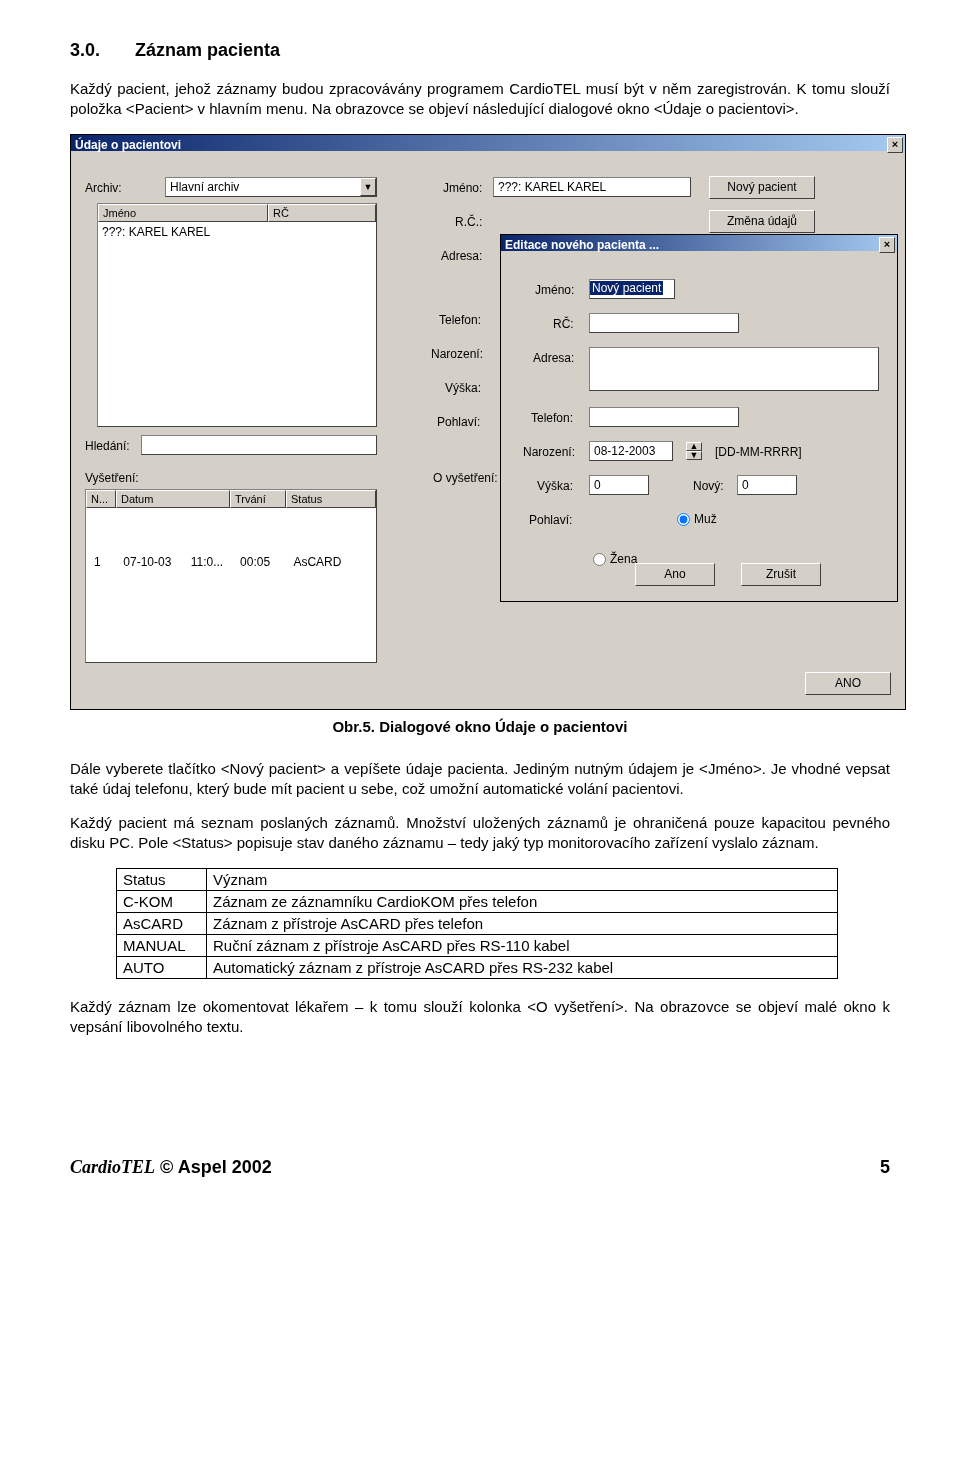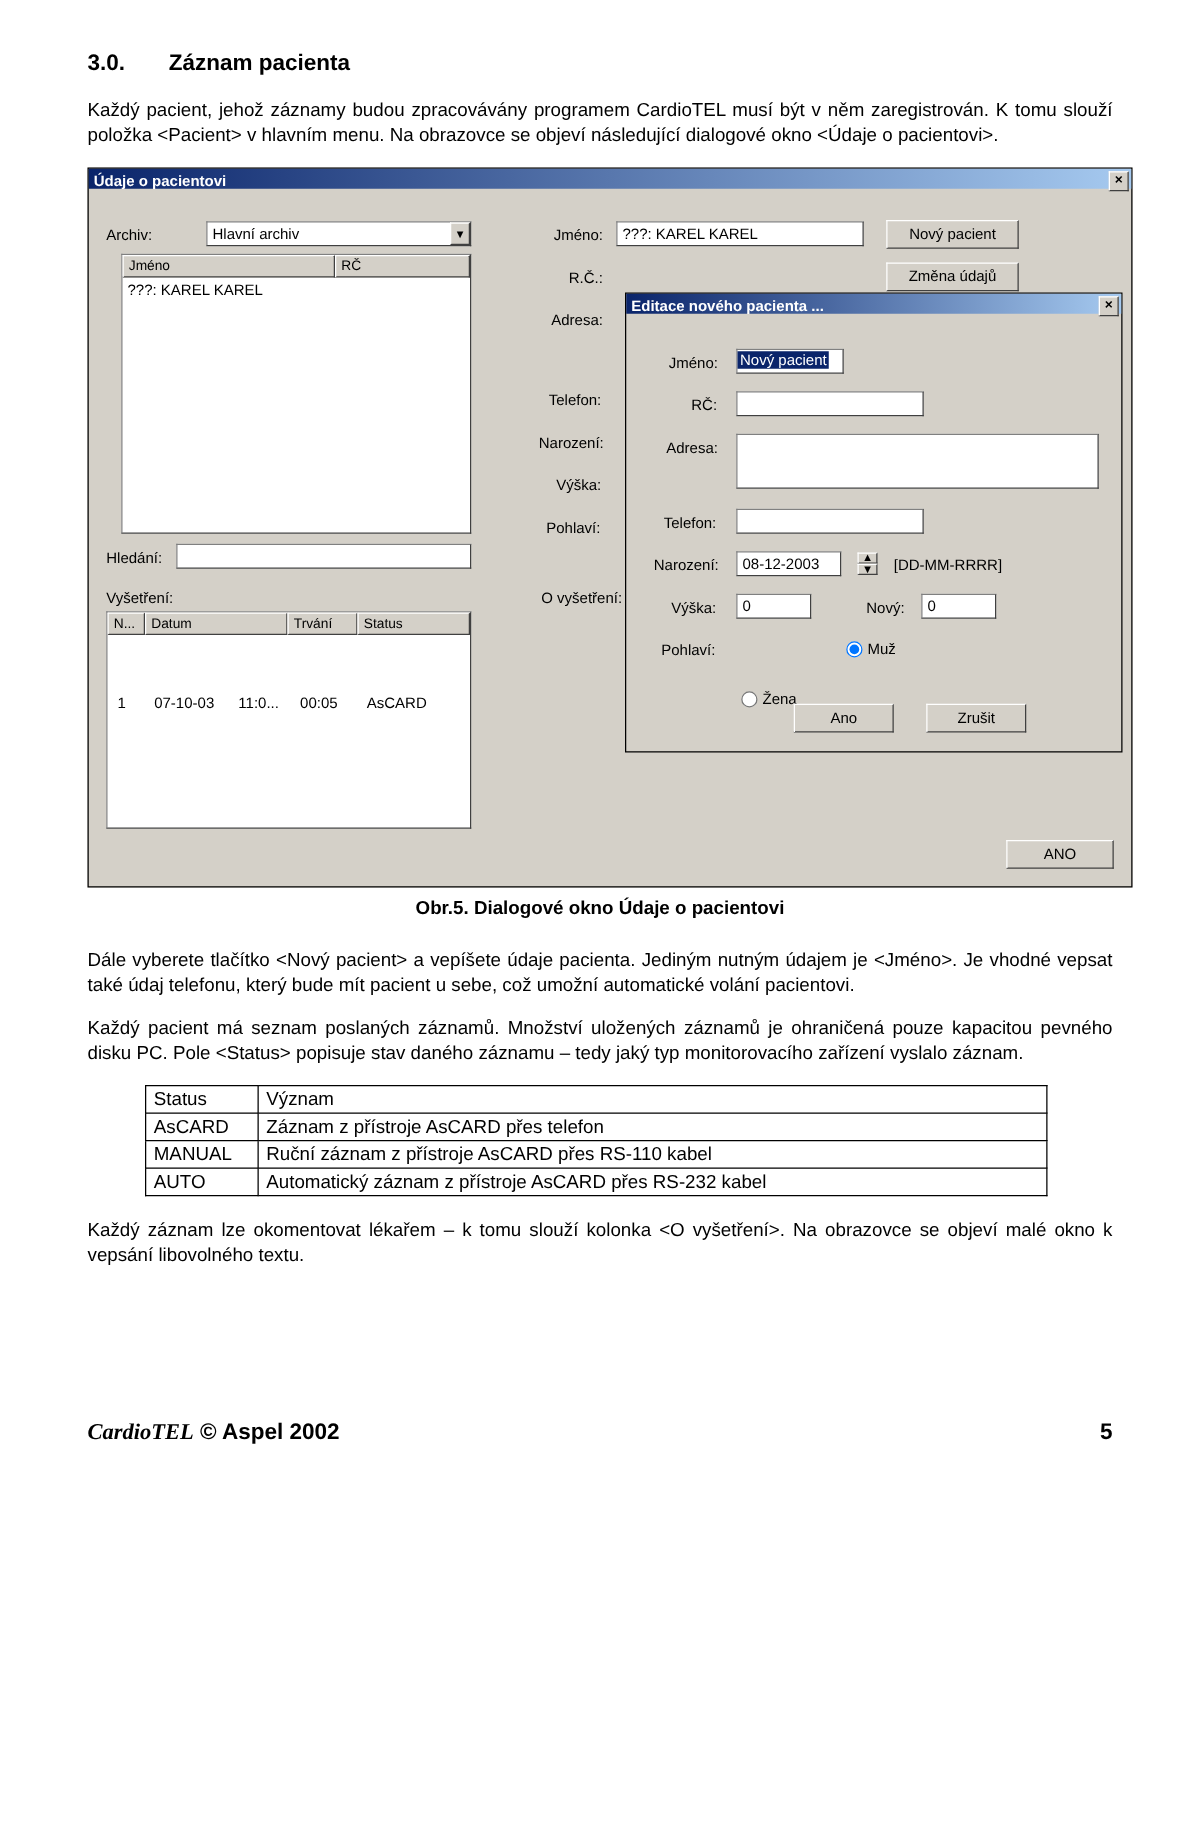--- a/index.html
+++ b/index.html
@@ -145,20 +145,24 @@
 <p>Dále vyberete tlačítko &lt;Nový pacient&gt; a vepíšete údaje pacienta. Jediným nutným údajem je &lt;Jméno&gt;. Je vhodné vepsat také údaj telefonu, který bude mít pacient u sebe, což umožní automatické volání pacientovi.</p>
 <p>Každý pacient má seznam poslaných záznamů. Množství uložených záznamů je ohraničená pouze kapacitou pevného disku PC. Pole &lt;Status&gt; popisuje stav daného záznamu – tedy jaký typ monitorovacího zařízení vyslalo záznam.</p>
 
 <table class="status-table">
   <tbody>
       <tr>
     <td style="width:90px;">Status</td>
     <td>Význam</td>
   </tr>
   <tr>
+        <td>C-KOM</td>
+        <td>Záznam ze záznamníku CardioKOM přes telefon</td>
+      </tr>
+  <tr>
         <td>AsCARD</td>
         <td>Záznam z přístroje AsCARD přes telefon</td>
       </tr>
   <tr>
         <td>MANUAL</td>
         <td>Ruční záznam z přístroje AsCARD přes RS-110 kabel</td>
       </tr>
   <tr>
         <td>AUTO</td>
         <td>Automatický záznam z přístroje AsCARD přes RS-232 kabel</td>

